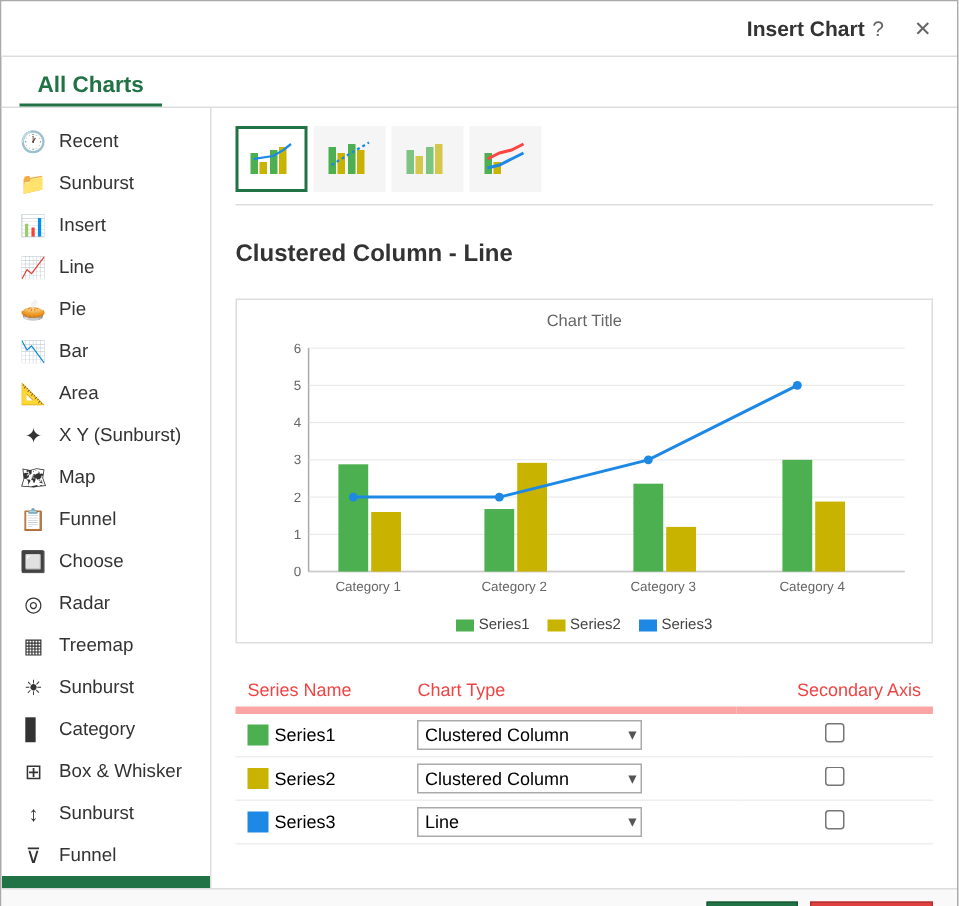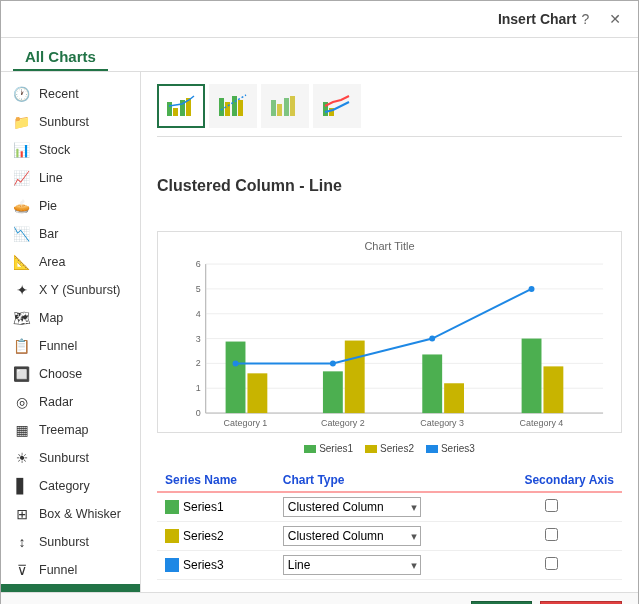--- a/index.html
+++ b/index.html
@@ -86,21 +86,20 @@
     .sidebar-item.active { background: #217346; color: #fff; }
     .sidebar-item .icon { width: 18px; height: 18px; display: flex; align-items: center; justify-content: center; font-size: 14px; }
     
     .main {
       flex: 1;
       padding: 12px 16px;
       overflow-y: auto;
       display: flex;
       flex-direction: column;
       gap: 20px;
-      justify-content: space-between;
     }
     
     .chart-icons-row {
       display: flex;
       gap: 4px;
       border-bottom: 1px solid #ddd;
       padding-bottom: 8px;
     }
     .chart-icon-btn {
       width: 48px;
@@ -121,21 +120,21 @@
       font-size: 16px;
       font-weight: 600;
       color: #333;
       margin-top: 4px;
     }
     
     .chart-preview {
       background: #fff;
       border: 1px solid #ddd;
       padding: 8px;
-      height: 202px;
+      height: 230px;
       position: relative;
     }
     .chart-preview-title {
       text-align: center;
       font-size: 11px;
       color: #666;
       margin-bottom: 4px;
     }
     .chart-svg-container {
       width: 100%;
@@ -166,39 +165,39 @@
       margin-top: 4px;
     }
     .series-table {
       width: 100%;
       border-collapse: collapse;
       font-size: 12px;
     }
     .series-table th {
       text-align: left;
       padding: 4px 8px;
-      color: #1d4ed8;
-      font-weight: 700;
-      border-bottom: 2px solid #fca5a5;
+      color: #ef4444;
+      font-weight: 400;
+      border-bottom: 5px solid #fca5a5;
     }
     .series-table th.right { text-align: right; }
     .series-table td {
       padding: 4px 8px;
       border-bottom: 1px solid #eee;
       vertical-align: middle;
     }
     .series-color-box {
       width: 14px;
       height: 14px;
       display: inline-block;
       margin-right: 4px;
       vertical-align: middle;
     }
     .series-select {
-      width: 138px;
+      width: 150px;
       padding: 2px 4px;
       font-size: 12px;
       border: 1px solid #aaa;
       background: #fff;
       appearance: none;
       -webkit-appearance: none;
       cursor: pointer;
       padding-right: 18px;
       position: relative;
     }
@@ -275,21 +274,21 @@
       <div class="sidebar-item">
         <span class="icon">🕐</span>
         <span>Recent</span>
       </div>
       <div class="sidebar-item">
         <span class="icon">📁</span>
         <span>Sunburst</span>
       </div>
       <div class="sidebar-item">
         <span class="icon">📊</span>
-        <span>Stock</span>
+        <span>Insert</span>
       </div>
       <div class="sidebar-item">
         <span class="icon">📈</span>
         <span>Line</span>
       </div>
       <div class="sidebar-item">
         <span class="icon">🥧</span>
         <span>Pie</span>
       </div>
       <div class="sidebar-item">

